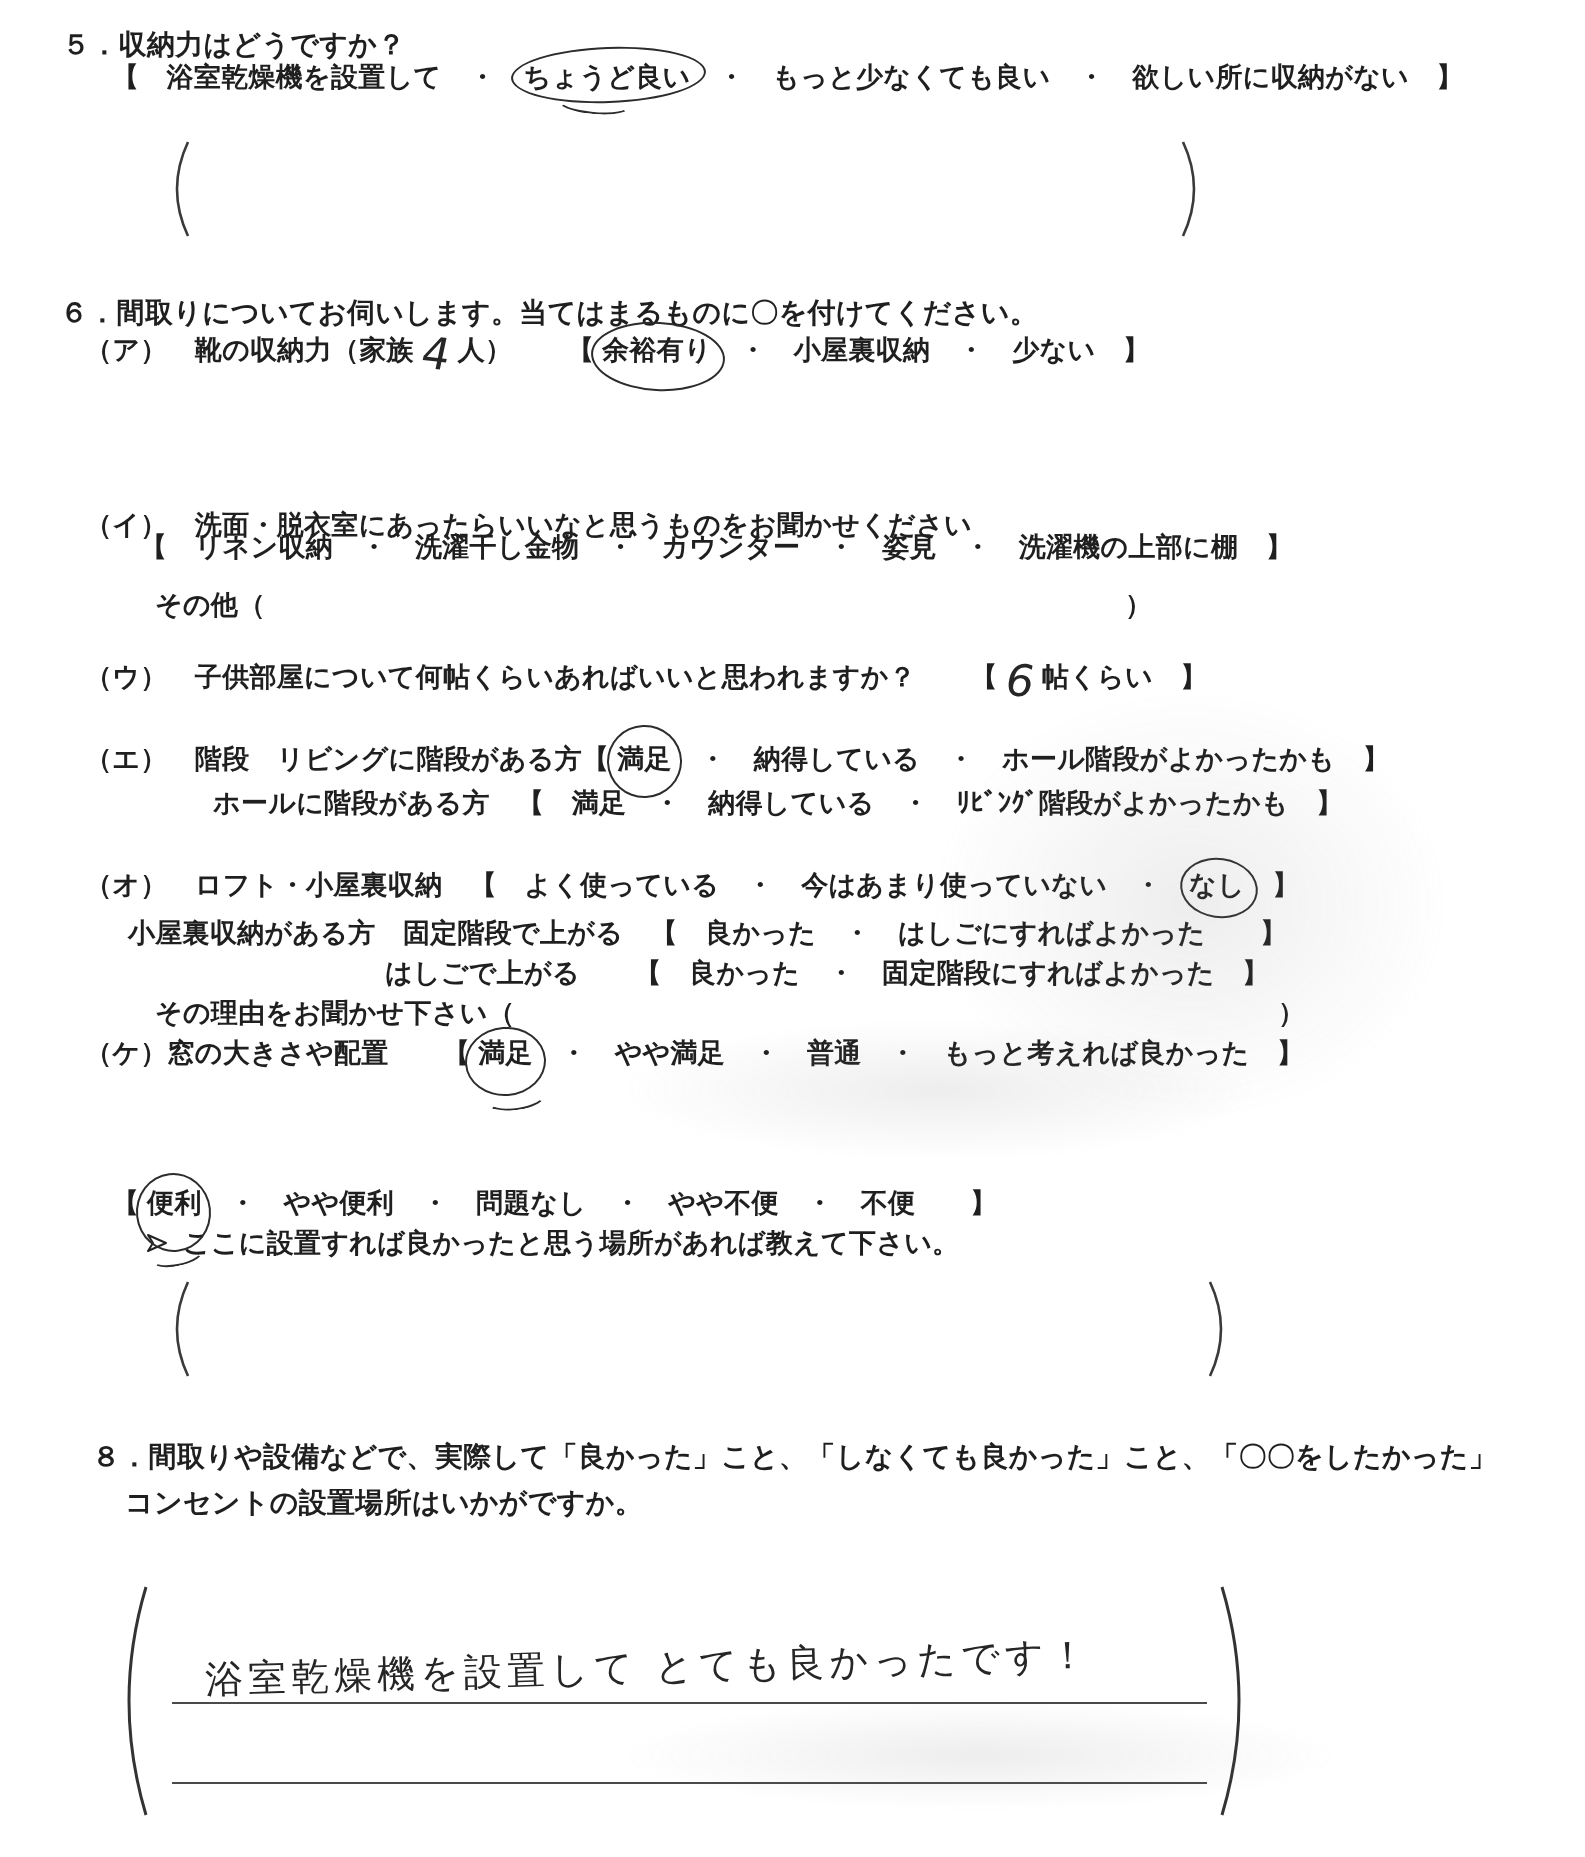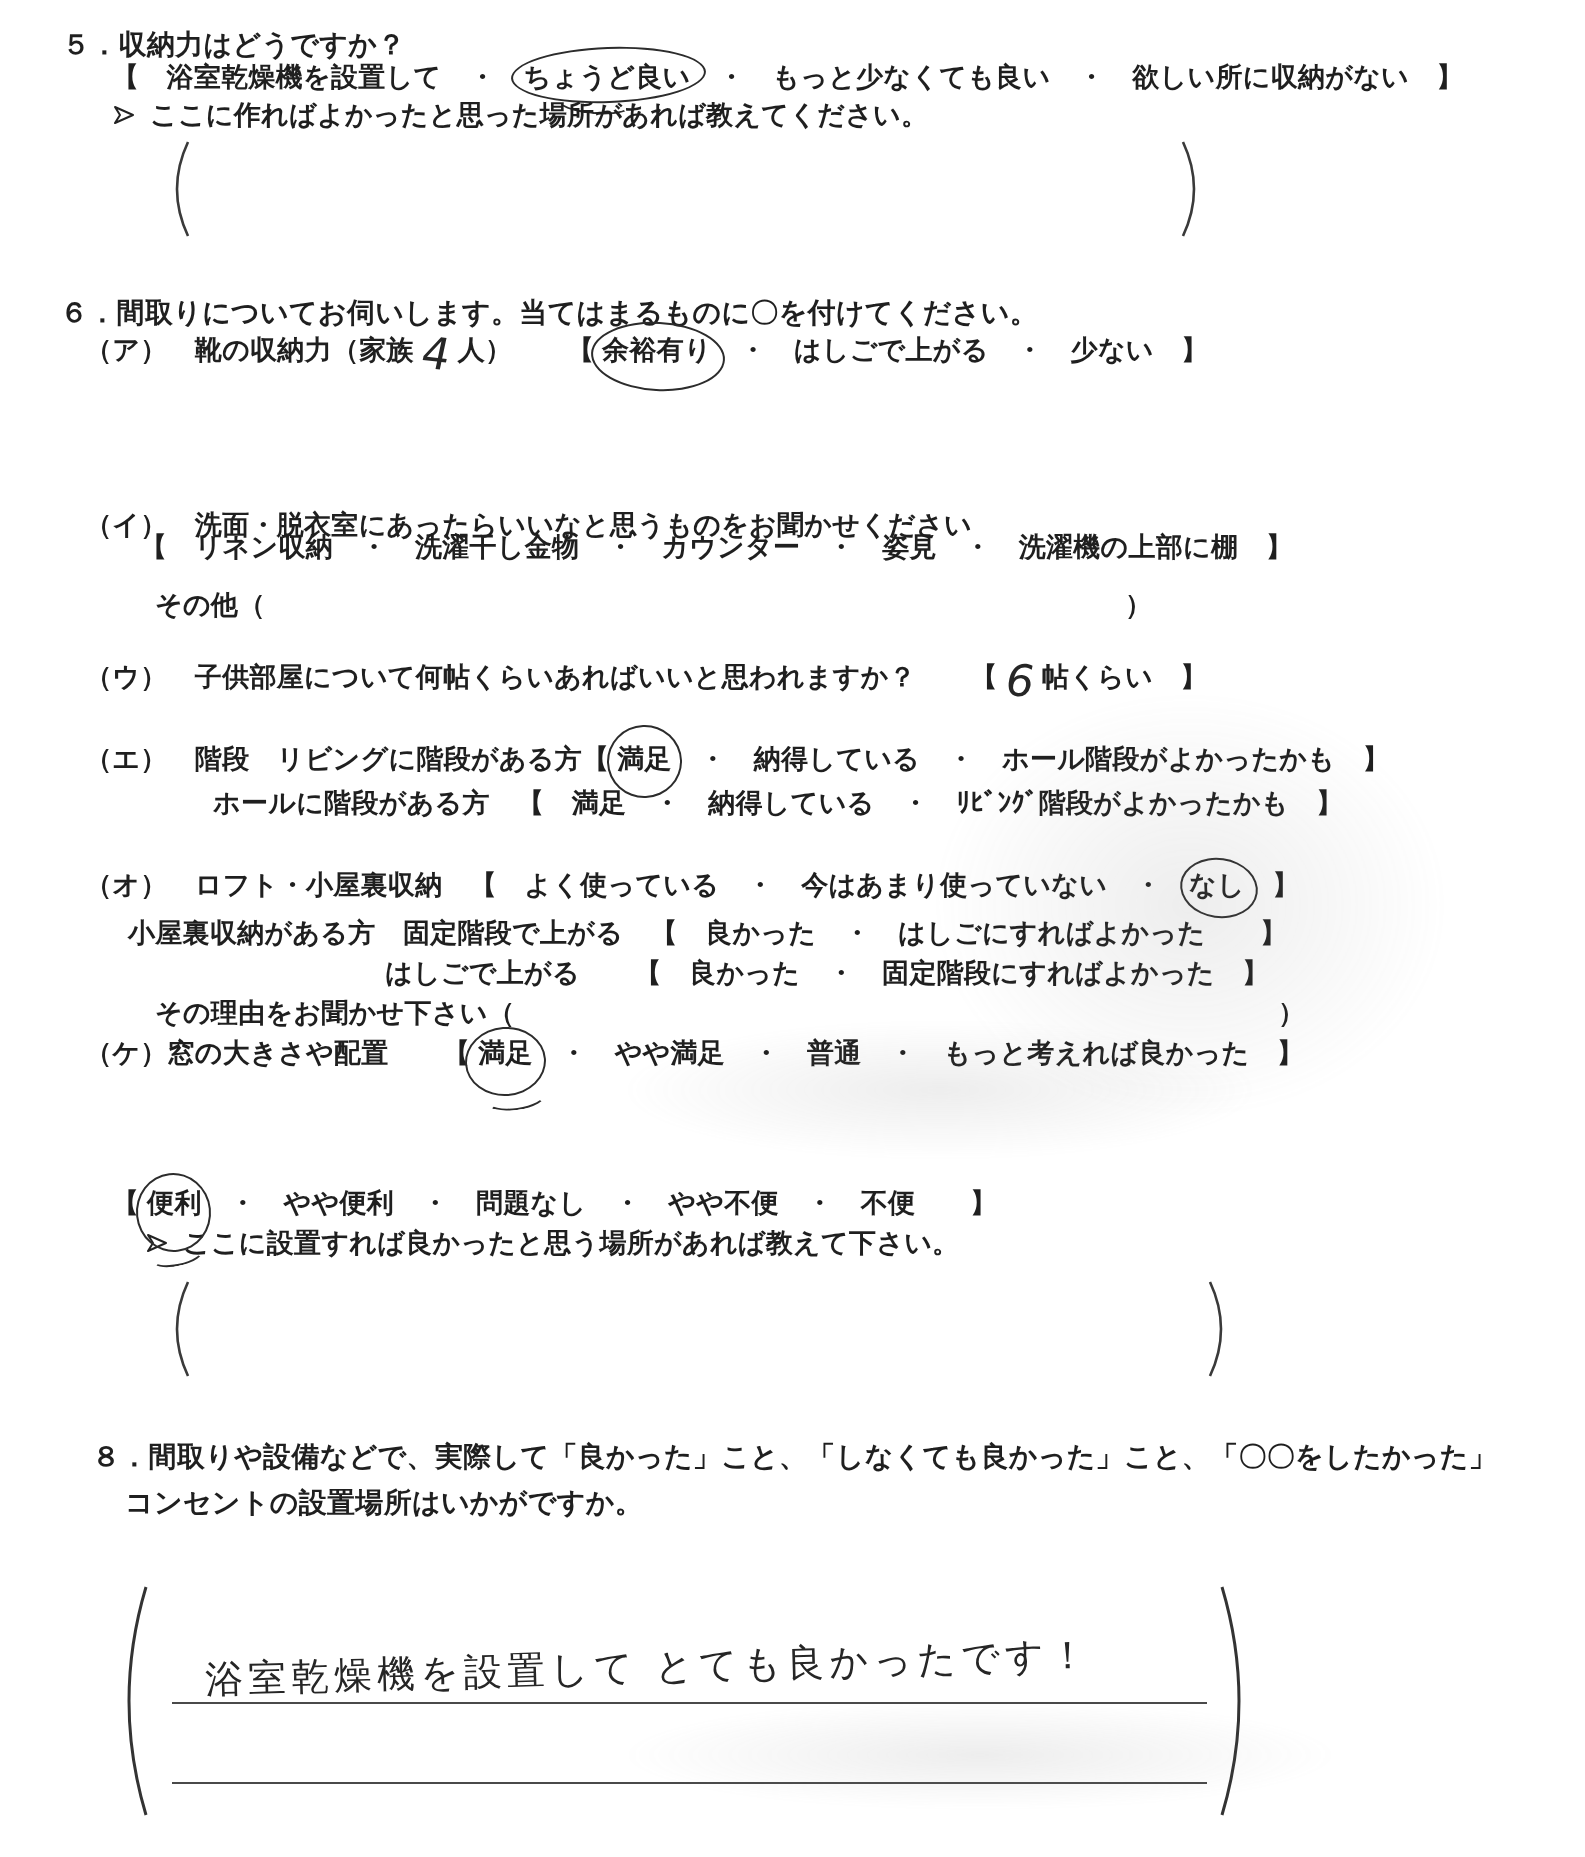--- a/index.html
+++ b/index.html
@@ -82,34 +82,31 @@
 </style>
 </head>
 <body>
 
 <div class="page">
 
   <div class="line hdr" style="left:62px; top:28px"><span>５．収納力はどうですか？</span></div>
 
   <div class="line" style="left:112px; top:60px"><span>【　浴室乾燥機を設置して　・　</span><span class="circled c-q5"><span>ちょうど良い</span></span><span>　・　もっと少なくても良い　・　欲しい所に収納がない　】</span></div>
 
-  <div class="line" style="left:112px; top:98px"><svg class="arrow-svg" width="24" height="24" viewBox="0 0 24 24">
-        <path d="M3 4 L21 12 L3 20 L8 12 Z" fill="#ffffff" stroke="#222222" stroke-width="2" stroke-linejoin="round"></path>
-      </svg><span>ここに作ればよかったと思った場所があれば教えてください。</span></div>
 
   <svg class="paren" style="left:160px; top:138px" width="36" height="102">
       <path d="M28 4 Q6 51 28 98" stroke="#3a3a3a" stroke-width="2.6" fill="none"></path>
     </svg>
   <svg class="paren" style="left:1175px; top:138px" width="36" height="102">
       <path d="M8 4 Q30 51 8 98" stroke="#3a3a3a" stroke-width="2.6" fill="none"></path>
     </svg>
 
   <div class="line hdr" style="left:60px; top:296px"><span>６．間取りについてお伺いします。当てはまるものに〇を付けてください。</span></div>
 
-  <div class="line" style="left:85px; top:333px"><span>（ア）　靴の収納力（家族 </span><span class="hand hand-num">4</span><span> 人）　　【 </span><span class="circled c-q6a"><span>余裕有り</span></span><span>　・　はしごで上がる　・　少ない　】</span></div>
+  <div class="line" style="left:85px; top:333px"><span>（ア）　靴の収納力（家族 </span><span class="hand hand-num">4</span><span> 人）　　【 </span><span class="circled c-q6a"><span>余裕有り</span></span><span>　・　小屋裏収納　・　少ない　】</span></div>
 
   <div class="line" style="left:85px; top:508px"><span>（イ）　洗面・脱衣室にあったらいいなと思うものをお聞かせください</span></div>
   <div class="line" style="left:140px; top:530px"><span>【　リネン収納　・　洗濯干し金物　・　カウンター　・　姿見　・　洗濯機の上部に棚　】</span></div>
   <div class="line" style="left:155px; top:588px"><span>その他（</span></div>
   <div class="line" style="left:1125px; top:588px"><span>）</span></div>
 
   <div class="line" style="left:85px; top:660px"><span>（ウ）　子供部屋について何帖くらいあればいいと思われますか？　　【 </span><span class="hand hand-num">6</span><span> 帖くらい　】</span></div>
 
   <div class="line" style="left:85px; top:742px"><span>（エ）　階段　リビングに階段がある方【 </span><span class="circled c-q6d"><span>満足</span></span><span>　・　納得している　・　ホール階段がよかったかも　】</span></div>
   <div class="line" style="left:213px; top:786px"><span>ホールに階段がある方　【　満足　・　納得している　・　ﾘﾋﾞﾝｸﾞ階段がよかったかも　】</span></div>

